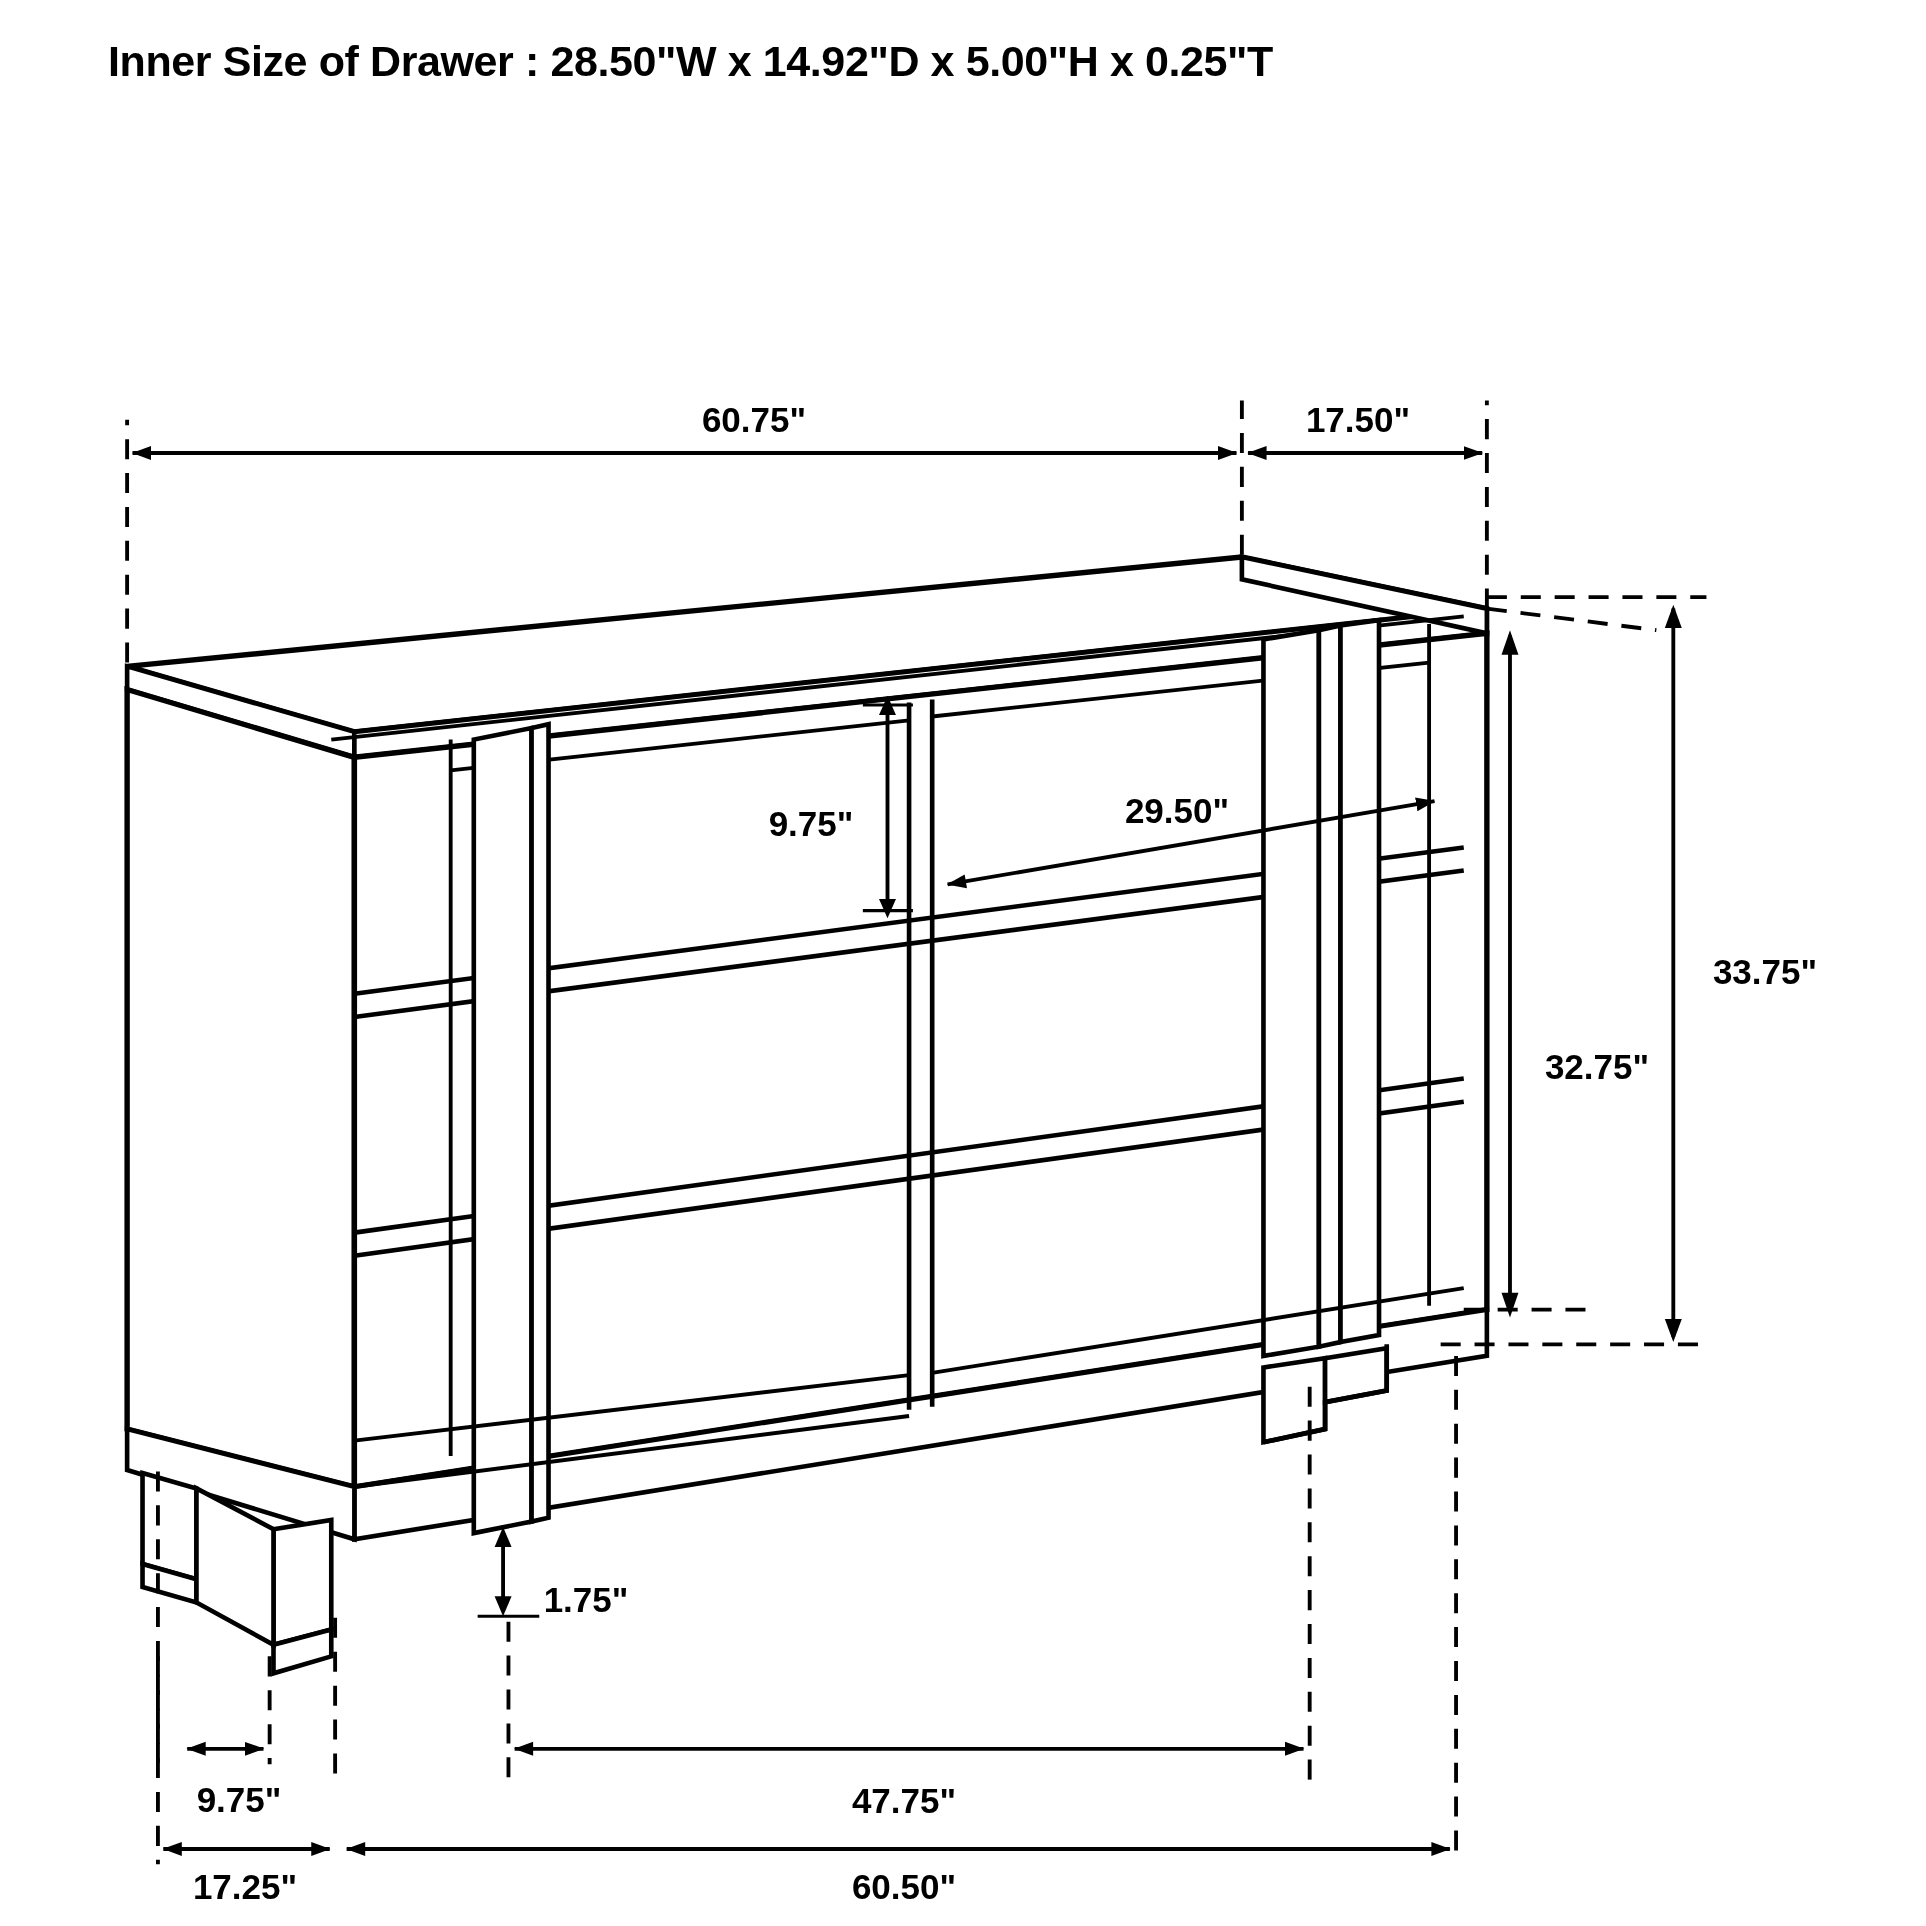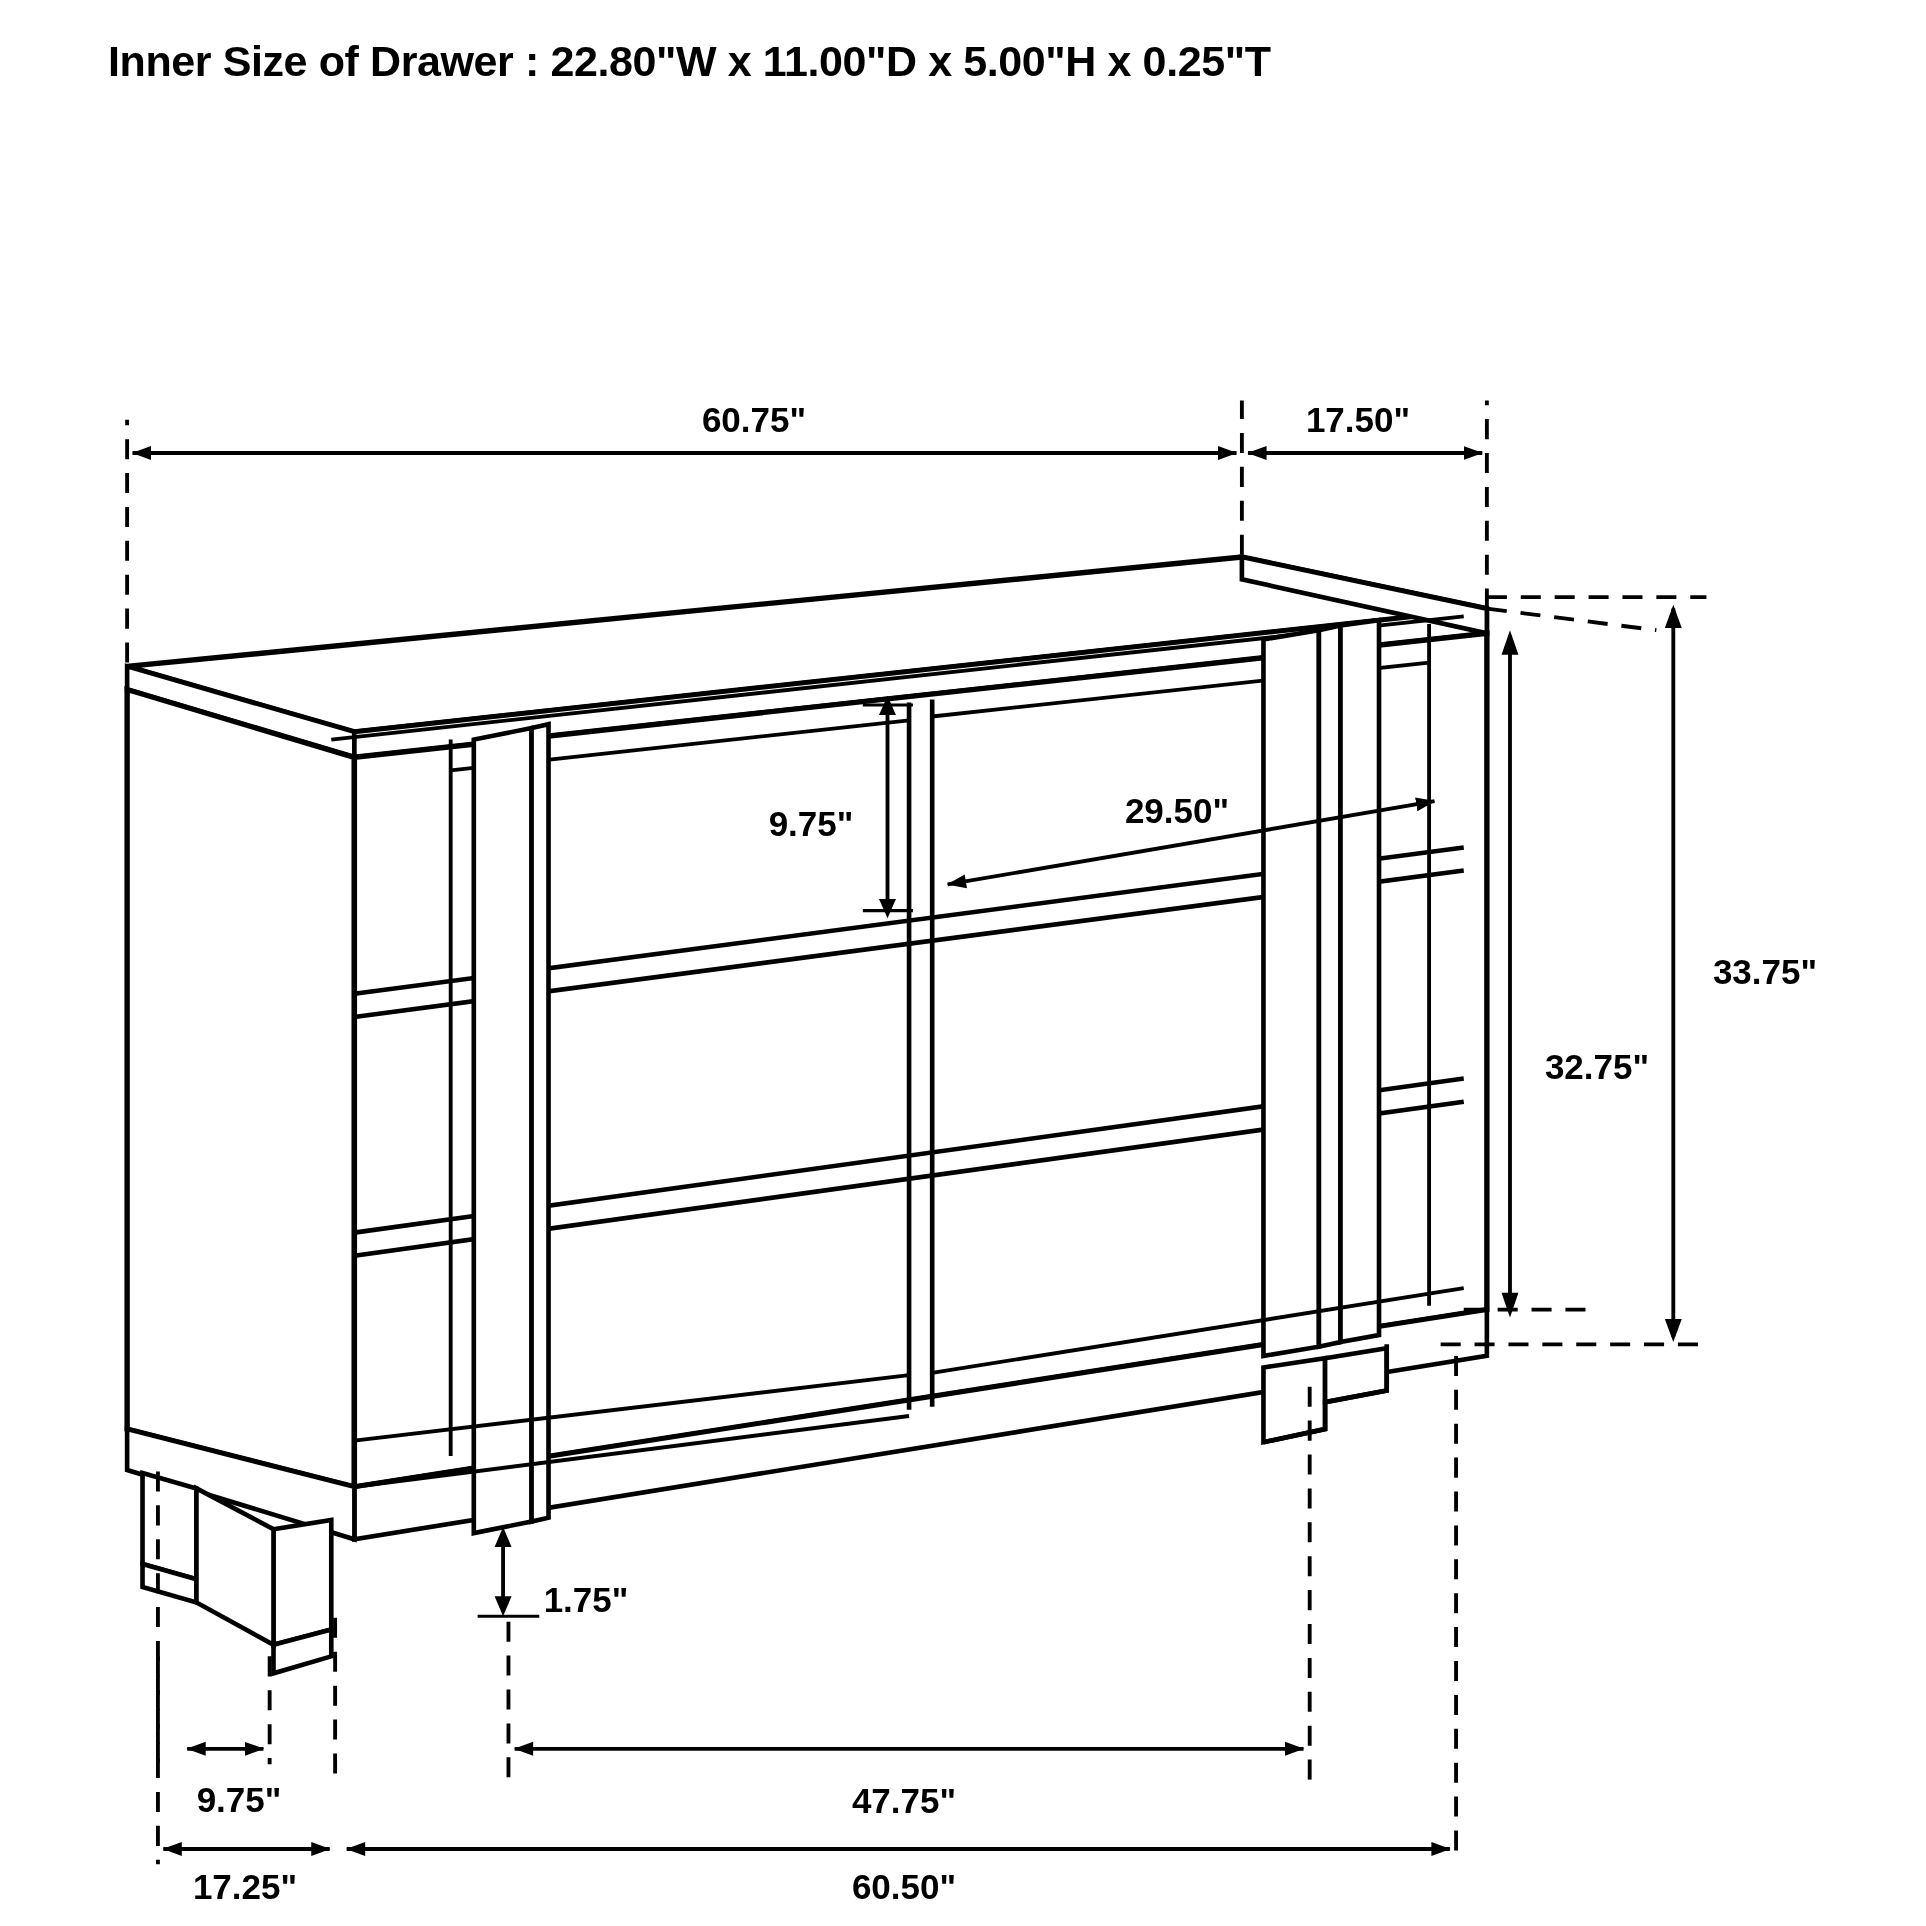--- a/index.html
+++ b/index.html
@@ -43,21 +43,21 @@
     font-weight: bold;
     white-space: nowrap;
     transform: translate(-50%, -50%);
   }
 </style>
 </head>
 <body>
 
 <div id="stage">
 
-  <div class="title">Inner Size of Drawer : 22.80"W x 11.00"D x 5.00"H x 0.25"T</div>
+  <div class="title">Inner Size of Drawer : 28.50"W x 14.92"D x 5.00"H x 0.25"T</div>
 
   <svg class="diagram" viewBox="0 0 2500 2500">
     <defs>
       <marker id="arrH" markerWidth="26" markerHeight="20" refX="24" refY="10" orient="auto" markerUnits="userSpaceOnUse">
         <path d="M0,1 L25,10 L0,19 Z" fill="#000"></path>
       </marker>
       <marker id="arrHs" markerWidth="26" markerHeight="20" refX="1" refY="10" orient="auto" markerUnits="userSpaceOnUse">
         <path d="M25,1 L0,10 L25,19 Z" fill="#000"></path>
       </marker>
     </defs>

